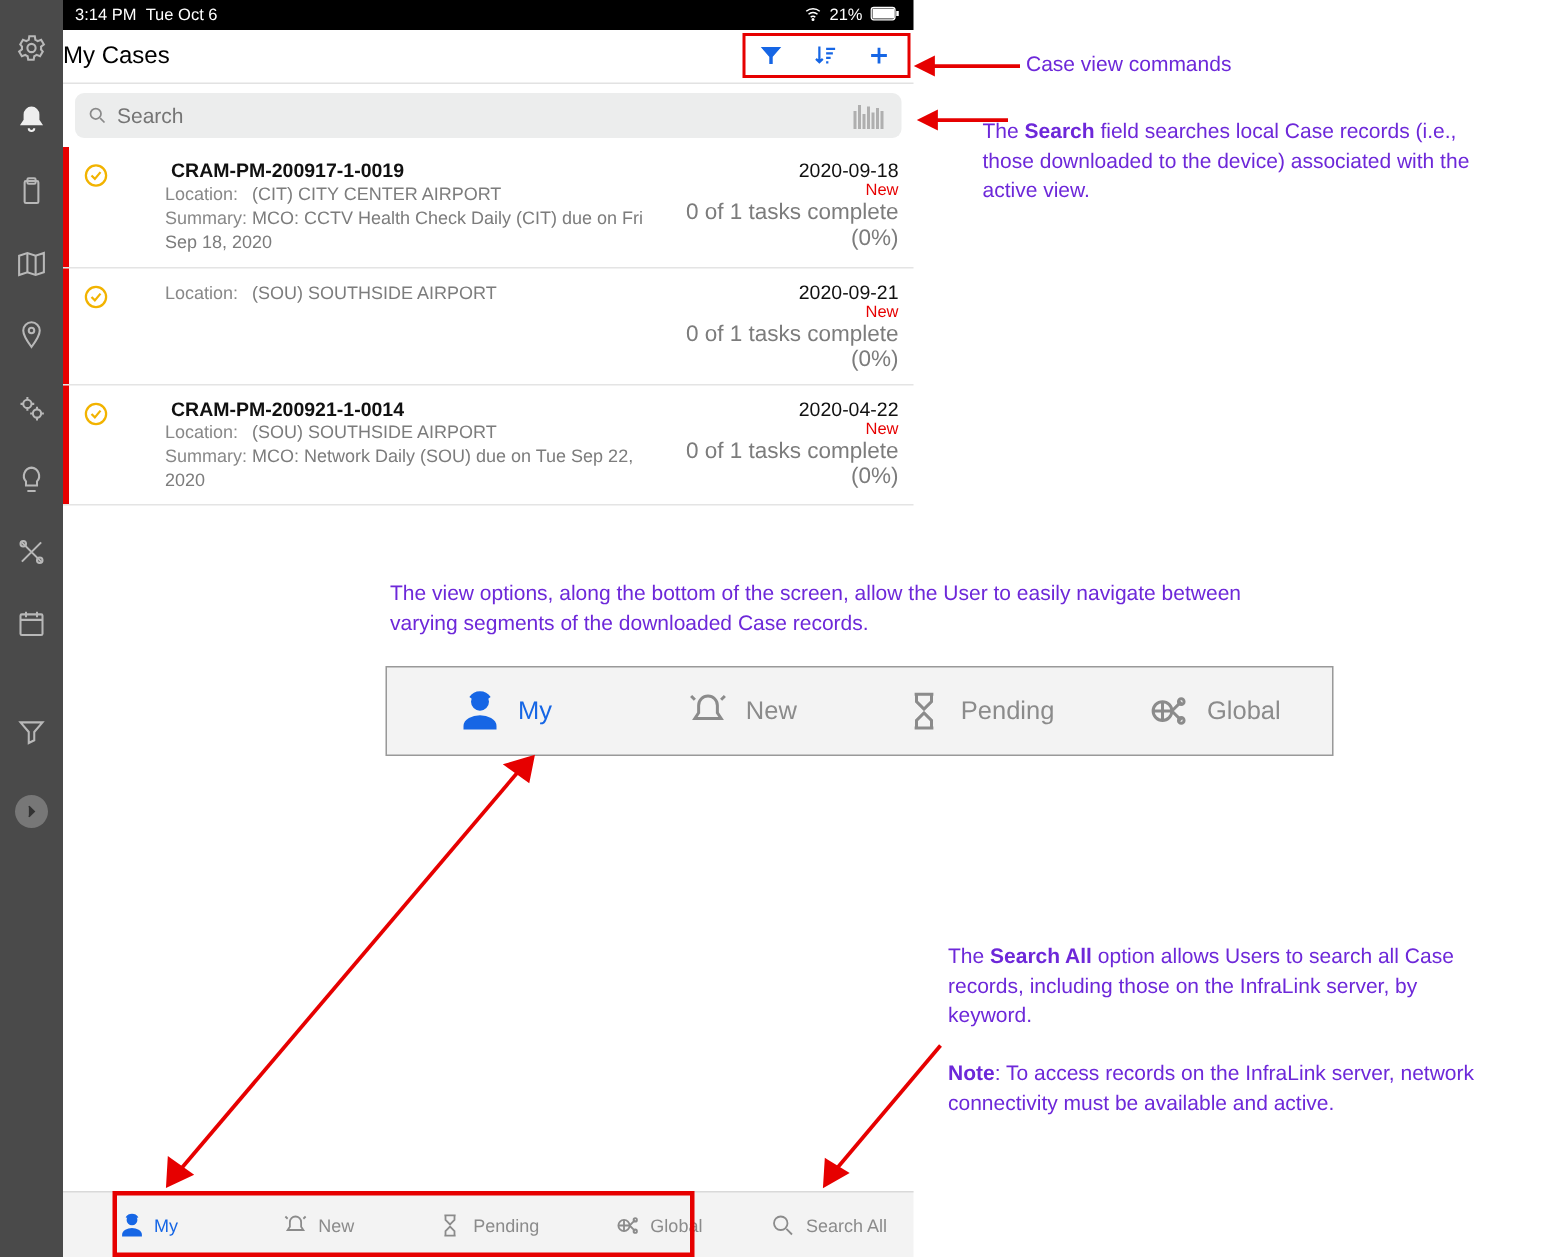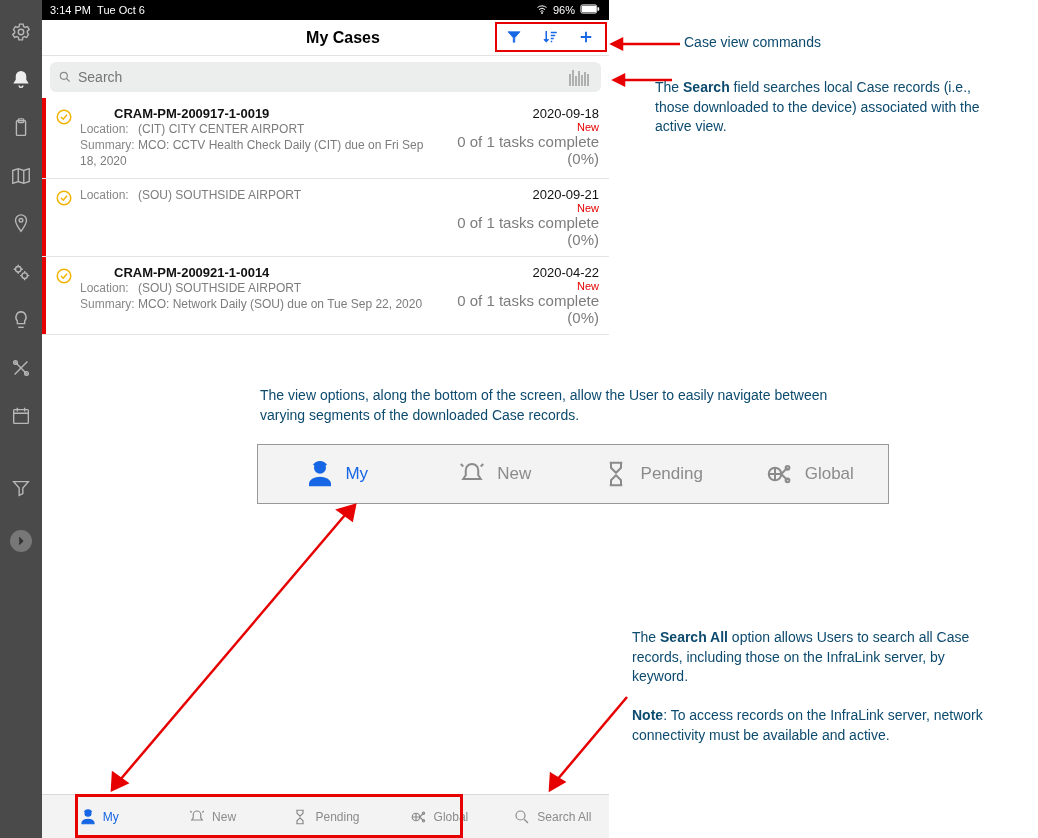--- a/index.html
+++ b/index.html
@@ -67,25 +67,24 @@
   
   .title-bar {
     height: 36px;
     border-bottom: 1px solid #e2e2e2;
     display: flex;
     align-items: center;
     position: relative;
   }
   .title-bar .title {
     position: absolute; left:0; right:0;
-    text-align:center;
-    font-size: 16px; font-weight: 700;
+    text-align:left;
+    font-size: 16px; font-weight: 400;
     color:#000;
     pointer-events:none;
-    padding-left:35px;
   }
   .title-cmds {
     position: absolute; right: 6px; top: 4px;
     display: flex; gap: 18px;
     padding: 4px 8px;
   }
   .cmd-icon {
     width: 18px; height: 18px;
     display:flex;align-items:center;justify-content:center;
     color:#1666e5;
@@ -140,21 +139,21 @@
   .case-check {
     width:24px;
     display:flex;align-items:flex-start;justify-content:center;
     padding-top:2px;
     margin-left:6px;
   }
   .case-check svg{width:18px;height:18px;fill:none;stroke:#f2b300;stroke-width:2;}
   .case-body{flex:1; padding-left:4px;}
   .case-right{width:156px; text-align:right; font-size:12px;}
   .case-id{font-size:13px;font-weight:600;color:#111;margin-left:34px;}
-  .case-line{font-size:12px;color:#7c7c7c;line-height:1.35;}
+  .case-line{font-size:12px;color:#7c7c7c;line-height:1.35;margin-left:30px;}
   .case-line .lbl{display:inline-block;width:58px;color:#888;}
   .case-date{font-size:13px;color:#111;}
   .case-status{font-size:11px;color:#e60000;}
   .case-tasks{font-size:15px;color:#7c7c7c;}
 
   
   .device-fill{flex:1;background:#fff;}
 
   
   .bottom-tabs {
@@ -186,21 +185,21 @@
     display:flex; align-items:center;
   }
   .ltab{flex:1;display:flex;align-items:center;justify-content:center;gap:10px;font-size:17px;color:#8b8b8b;}
   .ltab.active{color:#1666e5;}
   .ltab svg{width:30px;height:30px;stroke:currentColor;fill:none;stroke-width:1.6;}
   .ltab.active .person-fill{fill:#1666e5;}
 
   
   .ann {
     position:absolute;
-    color:#0c4a6e;
+    color:#6d28d9;
     font-family: Arial, sans-serif;
     font-size:14px;
     line-height:1.4;
   }
   .ann b { font-weight:700; }
 
   svg.arrow { position:absolute; overflow:visible; }
   svg.arrow line, svg.arrow polygon { stroke:#e60000; fill:#e60000; stroke-width:2.5; }
 
 </style>
@@ -284,21 +283,21 @@
       <span class="status-left"><span>3:14 PM</span>&nbsp;&nbsp;<span>Tue Oct 6</span></span>
       <span class="status-right">
         <span>
          <svg width="14" height="12" viewBox="0 0 24 24" fill="none" stroke="#fff" stroke-width="2">
               <path d="M3 9a14 14 0 0 1 18 0"></path>
               <path d="M6 13a9 9 0 0 1 12 0"></path>
               <path d="M9 17a4 4 0 0 1 6 0"></path>
               <circle cx="12" cy="20" r="1" fill="#fff"></circle>
             </svg>
         </span>
-        <span>96%</span>
+        <span>21%</span>
         <span>
           <svg width="22" height="10" viewBox="0 0 24 12">
               <rect x="1" y="1" width="19" height="10" rx="2" fill="none" stroke="#fff"></rect>
               <rect x="2" y="2" width="17.5" height="8" fill="#fff"></rect>
               <rect x="21" y="4" width="2" height="4" fill="#fff"></rect>
             </svg>
         </span>
       </span>
     </div>
 

